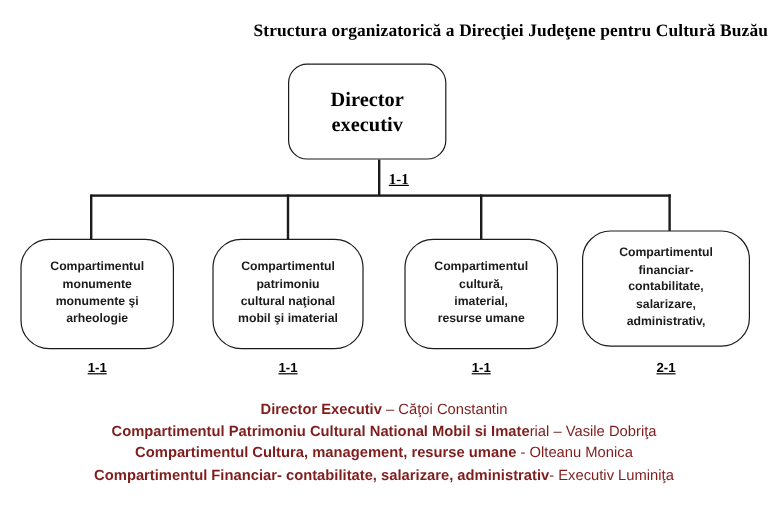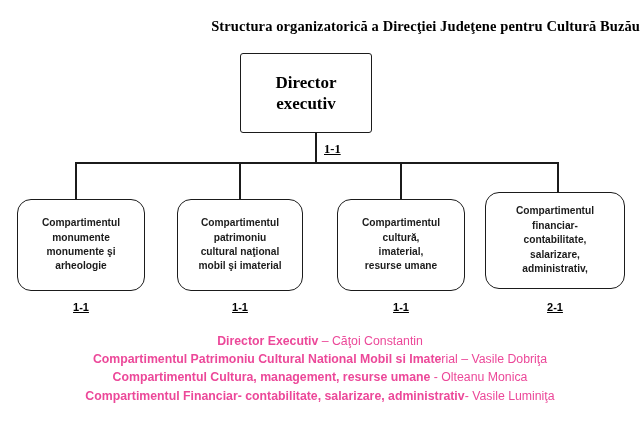--- a/index.html
+++ b/index.html
@@ -36,34 +36,34 @@
     letter-spacing: 0.1px;
     color: #000000;
     white-space: nowrap;
   }
 
   
   .node-box {
     position: absolute;
     box-sizing: border-box;
     border: 1.9px solid #1b1b1b;
-    border-radius: 14px;
+    border-radius: 24px;
     background: #ffffff;
     display: flex;
     align-items: center;
     justify-content: center;
     text-align: center;
   }
 
   .node-box.director {
     left: 240px;
     top: 53px;
     width: 132px;
     height: 80px;
-    border-radius: 3px;
+    border-radius: 16px;
   }
   .director .node-label {
     font-family: "Liberation Serif", serif;
     font-weight: bold;
     font-size: 17px;
     line-height: 1.25;
     color: #000000;
     padding: 0 6px;
   }
 
@@ -131,21 +131,21 @@
     position: absolute;
     left: 0;
     top: 332px;
     width: 640px;
     text-align: center;
   }
   .legend-line {
     font-family: "Liberation Sans", sans-serif;
     font-size: 12.3px;
     line-height: 18.2px;
-    color: #ec4899;
+    color: #7f1d1d;
     white-space: nowrap;
   }
   .legend-line .role { font-weight: bold; }
   .legend-line .person { font-weight: normal; }
 </style>
 </head>
 <body>
 
 <div id="org-chart-page">
 
@@ -213,17 +213,17 @@
     <div class="legend-line">
       <span class="role">Director Executiv</span><span class="person"> – Căţoi Constantin</span>
     </div>
     <div class="legend-line">
       <span class="role">Compartimentul Patrimoniu Cultural National Mobil si Imate</span><span class="person">rial – Vasile Dobriţa</span>
     </div>
     <div class="legend-line">
       <span class="role">Compartimentul  Cultura, management, resurse umane</span><span class="person"> - Olteanu Monica</span>
     </div>
     <div class="legend-line">
-      <span class="role">Compartimentul Financiar- contabilitate, salarizare, administrativ</span><span class="person">- Vasile Luminiţa</span>
+      <span class="role">Compartimentul Financiar- contabilitate, salarizare, administrativ</span><span class="person">- Executiv Luminiţa</span>
     </div>
   </div>
 
 </div>
 
 </body></html>

